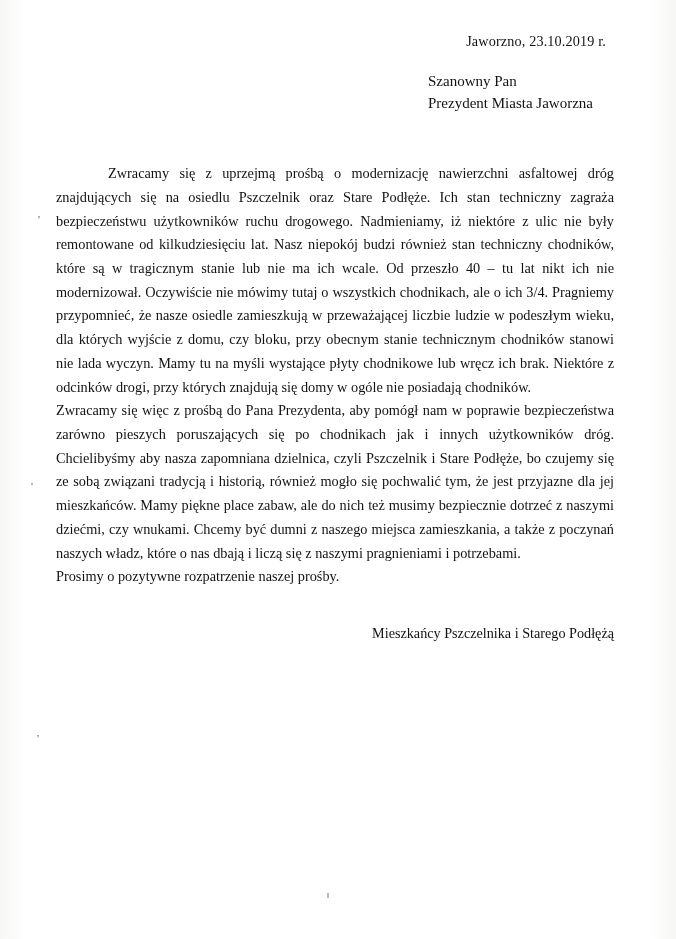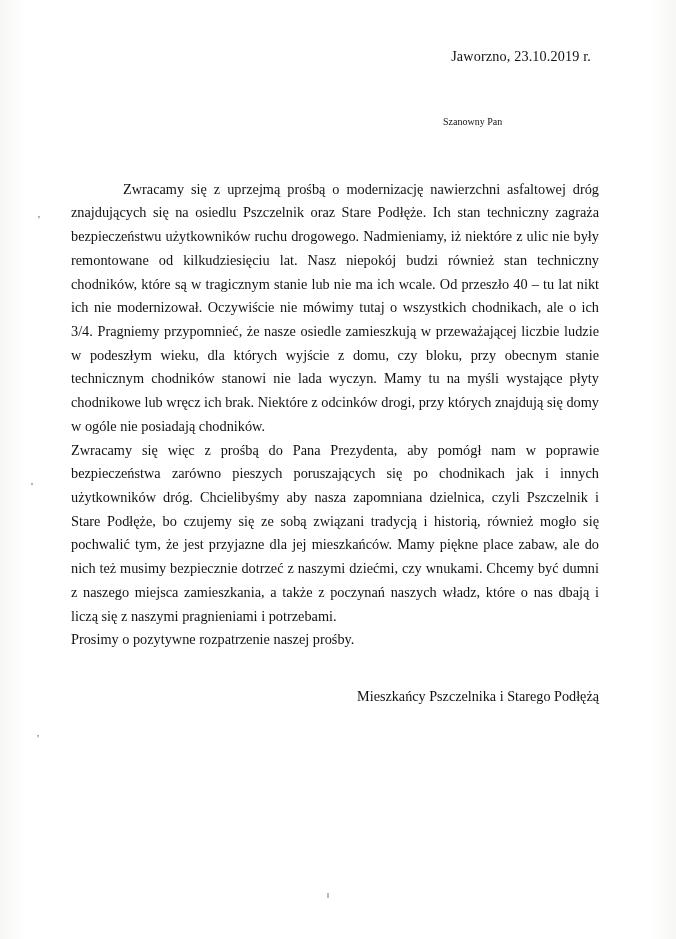--- a/index.html
+++ b/index.html
@@ -12,21 +12,21 @@
     height: 939px;
     font-family: "Liberation Serif", serif;
     color: #121212;
     position: relative;
     overflow: hidden;
   }
   .page {
     position: absolute;
     inset: 0;
     background: #fefefe;
-    padding: 15px;
+    padding: 0;
   }
   
   .page::before {
     content: "";
     position: absolute;
     inset: 0;
     background: linear-gradient(90deg, #f7f7f5 0px, #ffffff 26px, #ffffff 650px, #f6f6f4 676px);
     pointer-events: none;
   }
   .content {
@@ -35,23 +35,23 @@
     padding: 0 62px 0 56px;
   }
   .place-date {
     margin-top: 33px;
     text-align: right;
     padding-right: 8px;
     font-size: 14.2px;
     letter-spacing: 0.15px;
   }
   .addressee {
-    margin-top: 50px;
+    margin-top: 20px;
     margin-left: 372px;
-    font-size: 10px;
+    font-size: 15px;
     line-height: 1.47;
   }
   .addressee div {
     white-space: nowrap;
   }
   .body-text {
     margin-top: 48px;
     font-size: 14.3px;
     line-height: 1.66;
     text-align: justify;
@@ -94,20 +94,21 @@
 <body>
 
 <div class="page">
 
   <div class="content">
 
     <div class="place-date">Jaworzno, 23.10.2019 r.</div>
 
     <div class="addressee">
       <div>Szanowny Pan</div>
+      <div>Prezydent Miasta Jaworzna</div>
     </div>
 
     <div class="body-text">
       <p class="indented">Zwracamy się z uprzejmą prośbą o modernizację nawierzchni asfaltowej dróg znajdujących się na osiedlu Pszczelnik oraz Stare Podłęże. Ich stan techniczny zagraża bezpieczeństwu użytkowników ruchu drogowego. Nadmieniamy, iż niektóre z ulic nie były remontowane od kilkudziesięciu lat. Nasz niepokój budzi również stan techniczny chodników, które są w tragicznym stanie lub nie ma ich wcale. Od przeszło 40 – tu lat nikt ich nie modernizował. Oczywiście nie mówimy tutaj o wszystkich chodnikach, ale o ich 3/4. Pragniemy przypomnieć, że nasze osiedle zamieszkują w przeważającej liczbie ludzie w podeszłym wieku, dla których wyjście z domu, czy bloku, przy obecnym stanie technicznym chodników  stanowi nie lada wyczyn. Mamy tu na myśli wystające płyty chodnikowe lub wręcz ich brak. Niektóre z odcinków drogi, przy których znajdują się domy w ogóle nie posiadają chodników.</p>
       <p>Zwracamy się więc z prośbą do Pana Prezydenta, aby pomógł nam w poprawie bezpieczeństwa zarówno pieszych poruszających się po chodnikach jak i innych użytkowników dróg. Chcielibyśmy aby nasza zapomniana dzielnica, czyli Pszczelnik  i Stare Podłęże, bo czujemy się ze sobą związani tradycją i historią, również mogło się pochwalić tym, że jest przyjazne dla jej mieszkańców. Mamy piękne place zabaw, ale do nich też musimy bezpiecznie dotrzeć z naszymi dziećmi, czy wnukami. Chcemy być dumni z naszego miejsca zamieszkania, a także z poczynań naszych władz, które o nas dbają i liczą się z naszymi pragnieniami i potrzebami.</p>
       <p>Prosimy o pozytywne rozpatrzenie naszej prośby.</p>
     </div>
 
     <div class="signature">Mieszkańcy Pszczelnika i Starego Podłężą</div>
 

